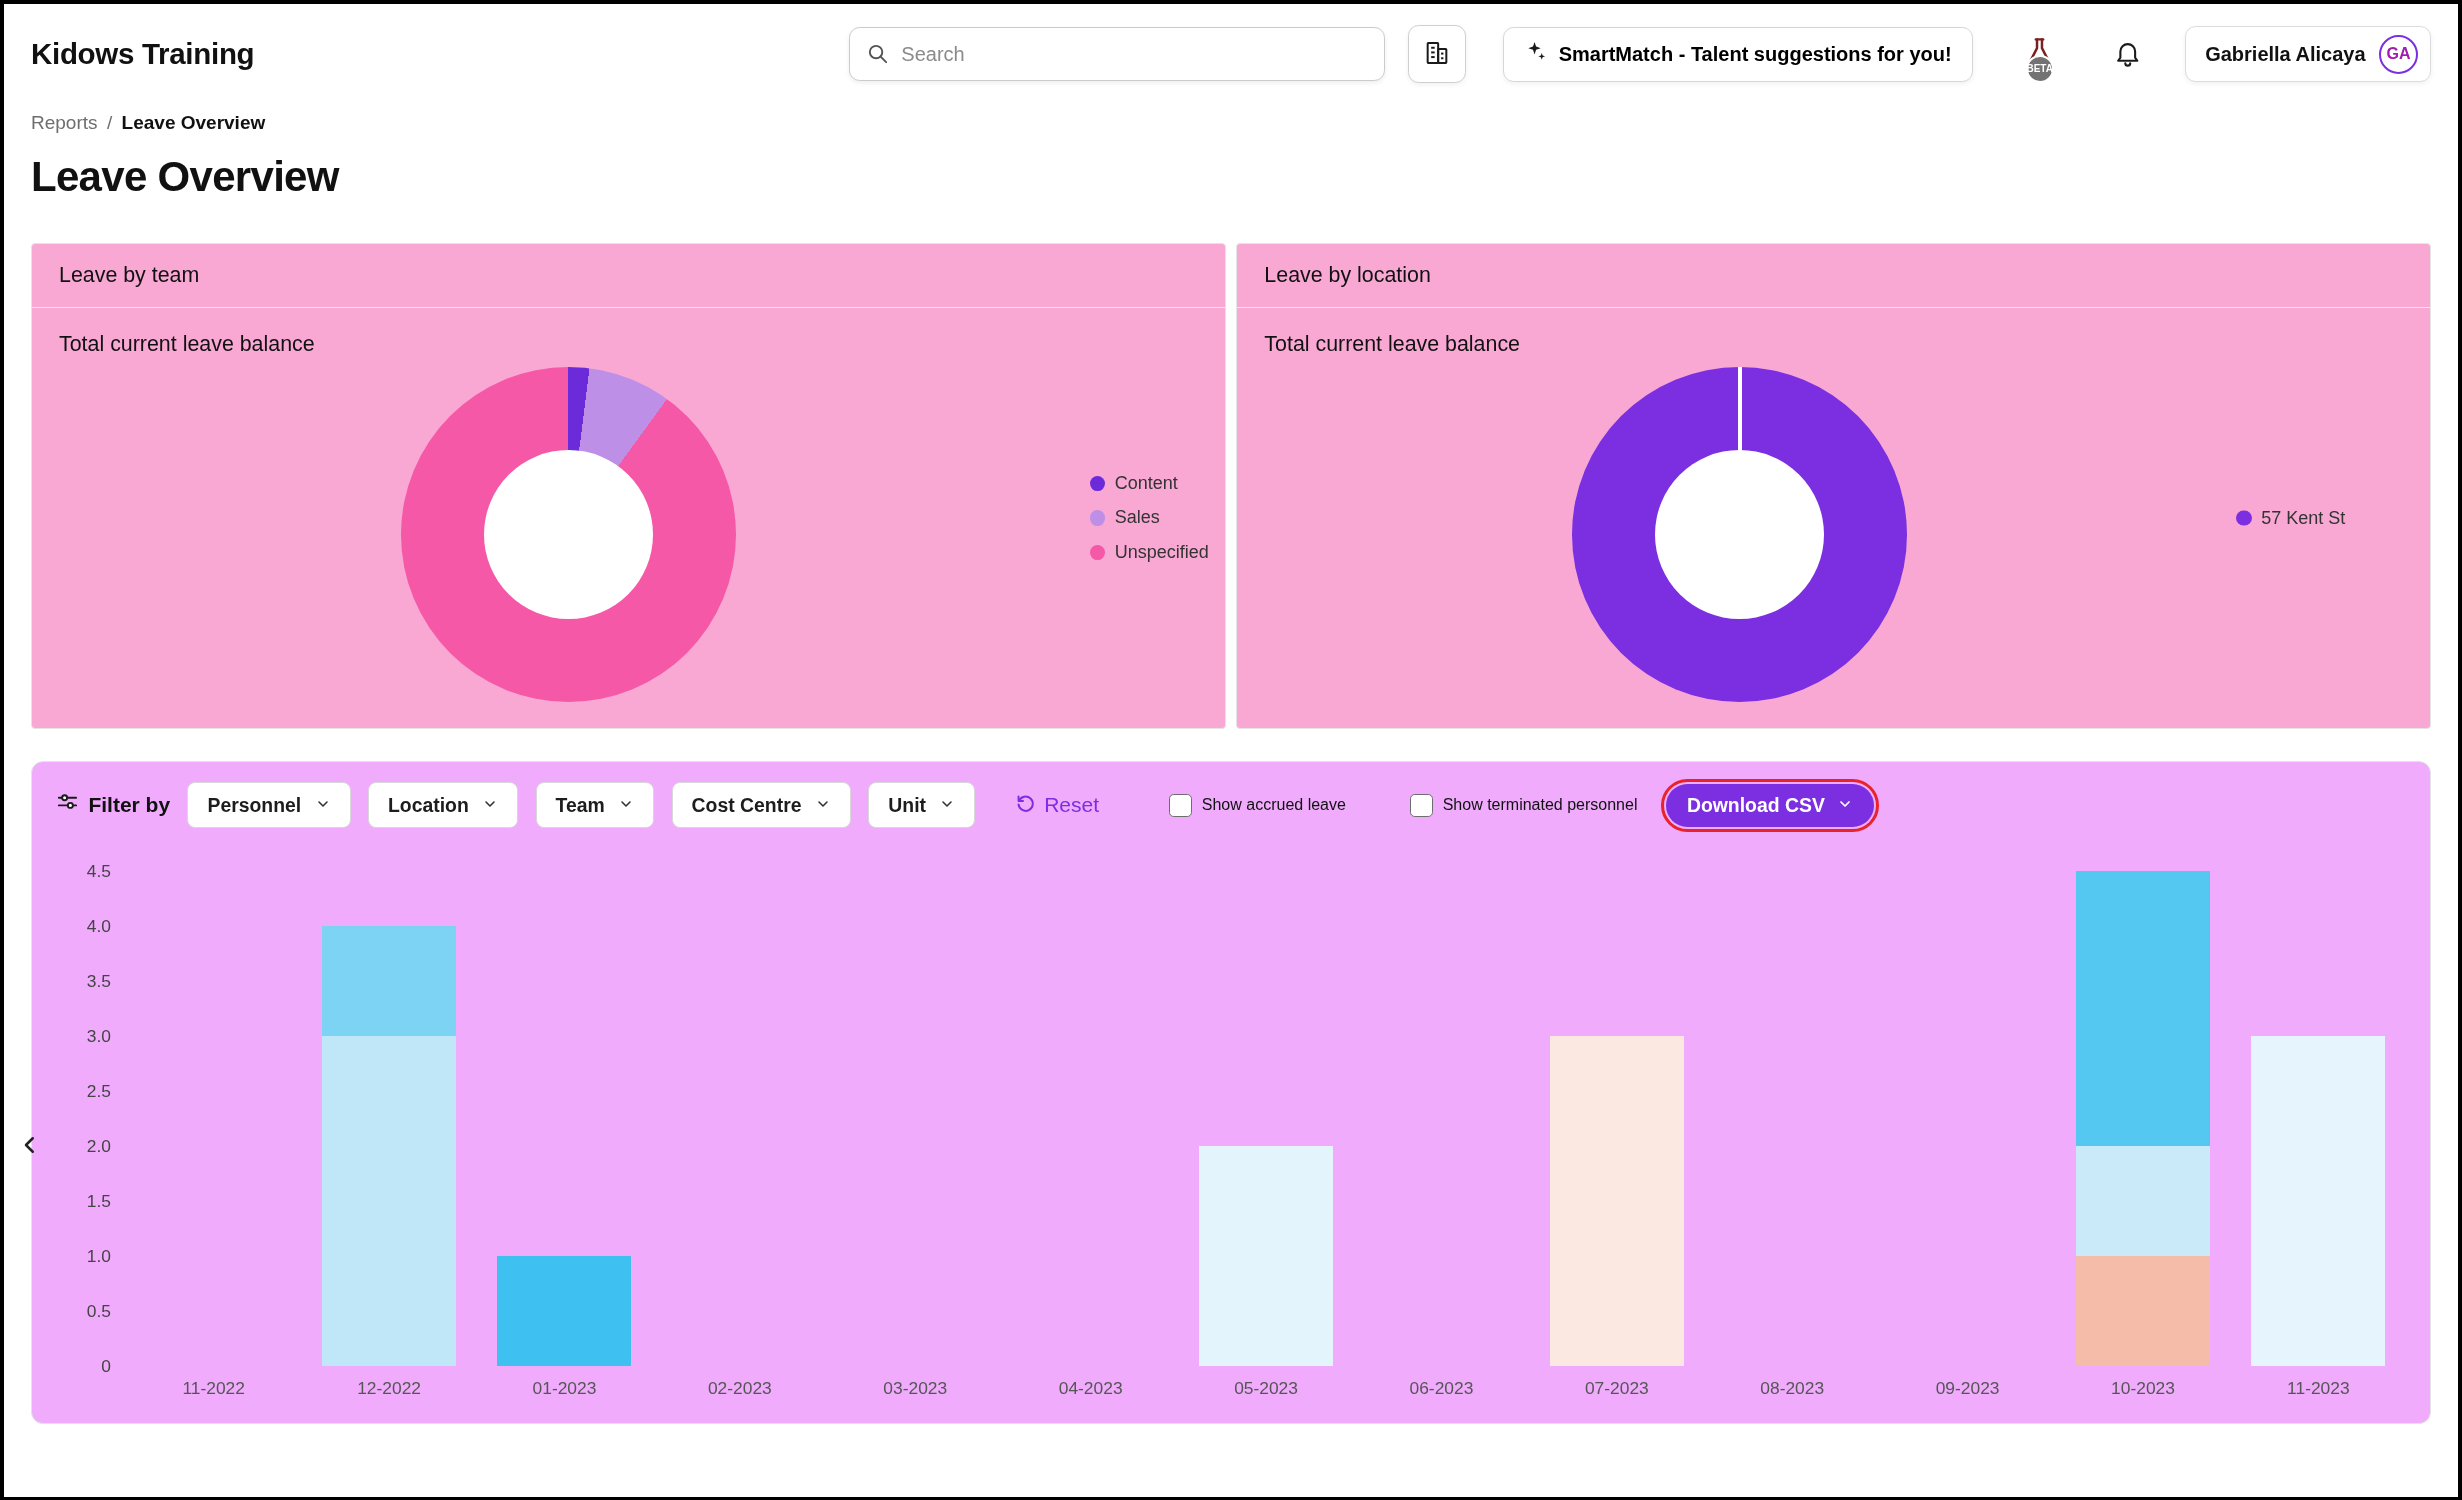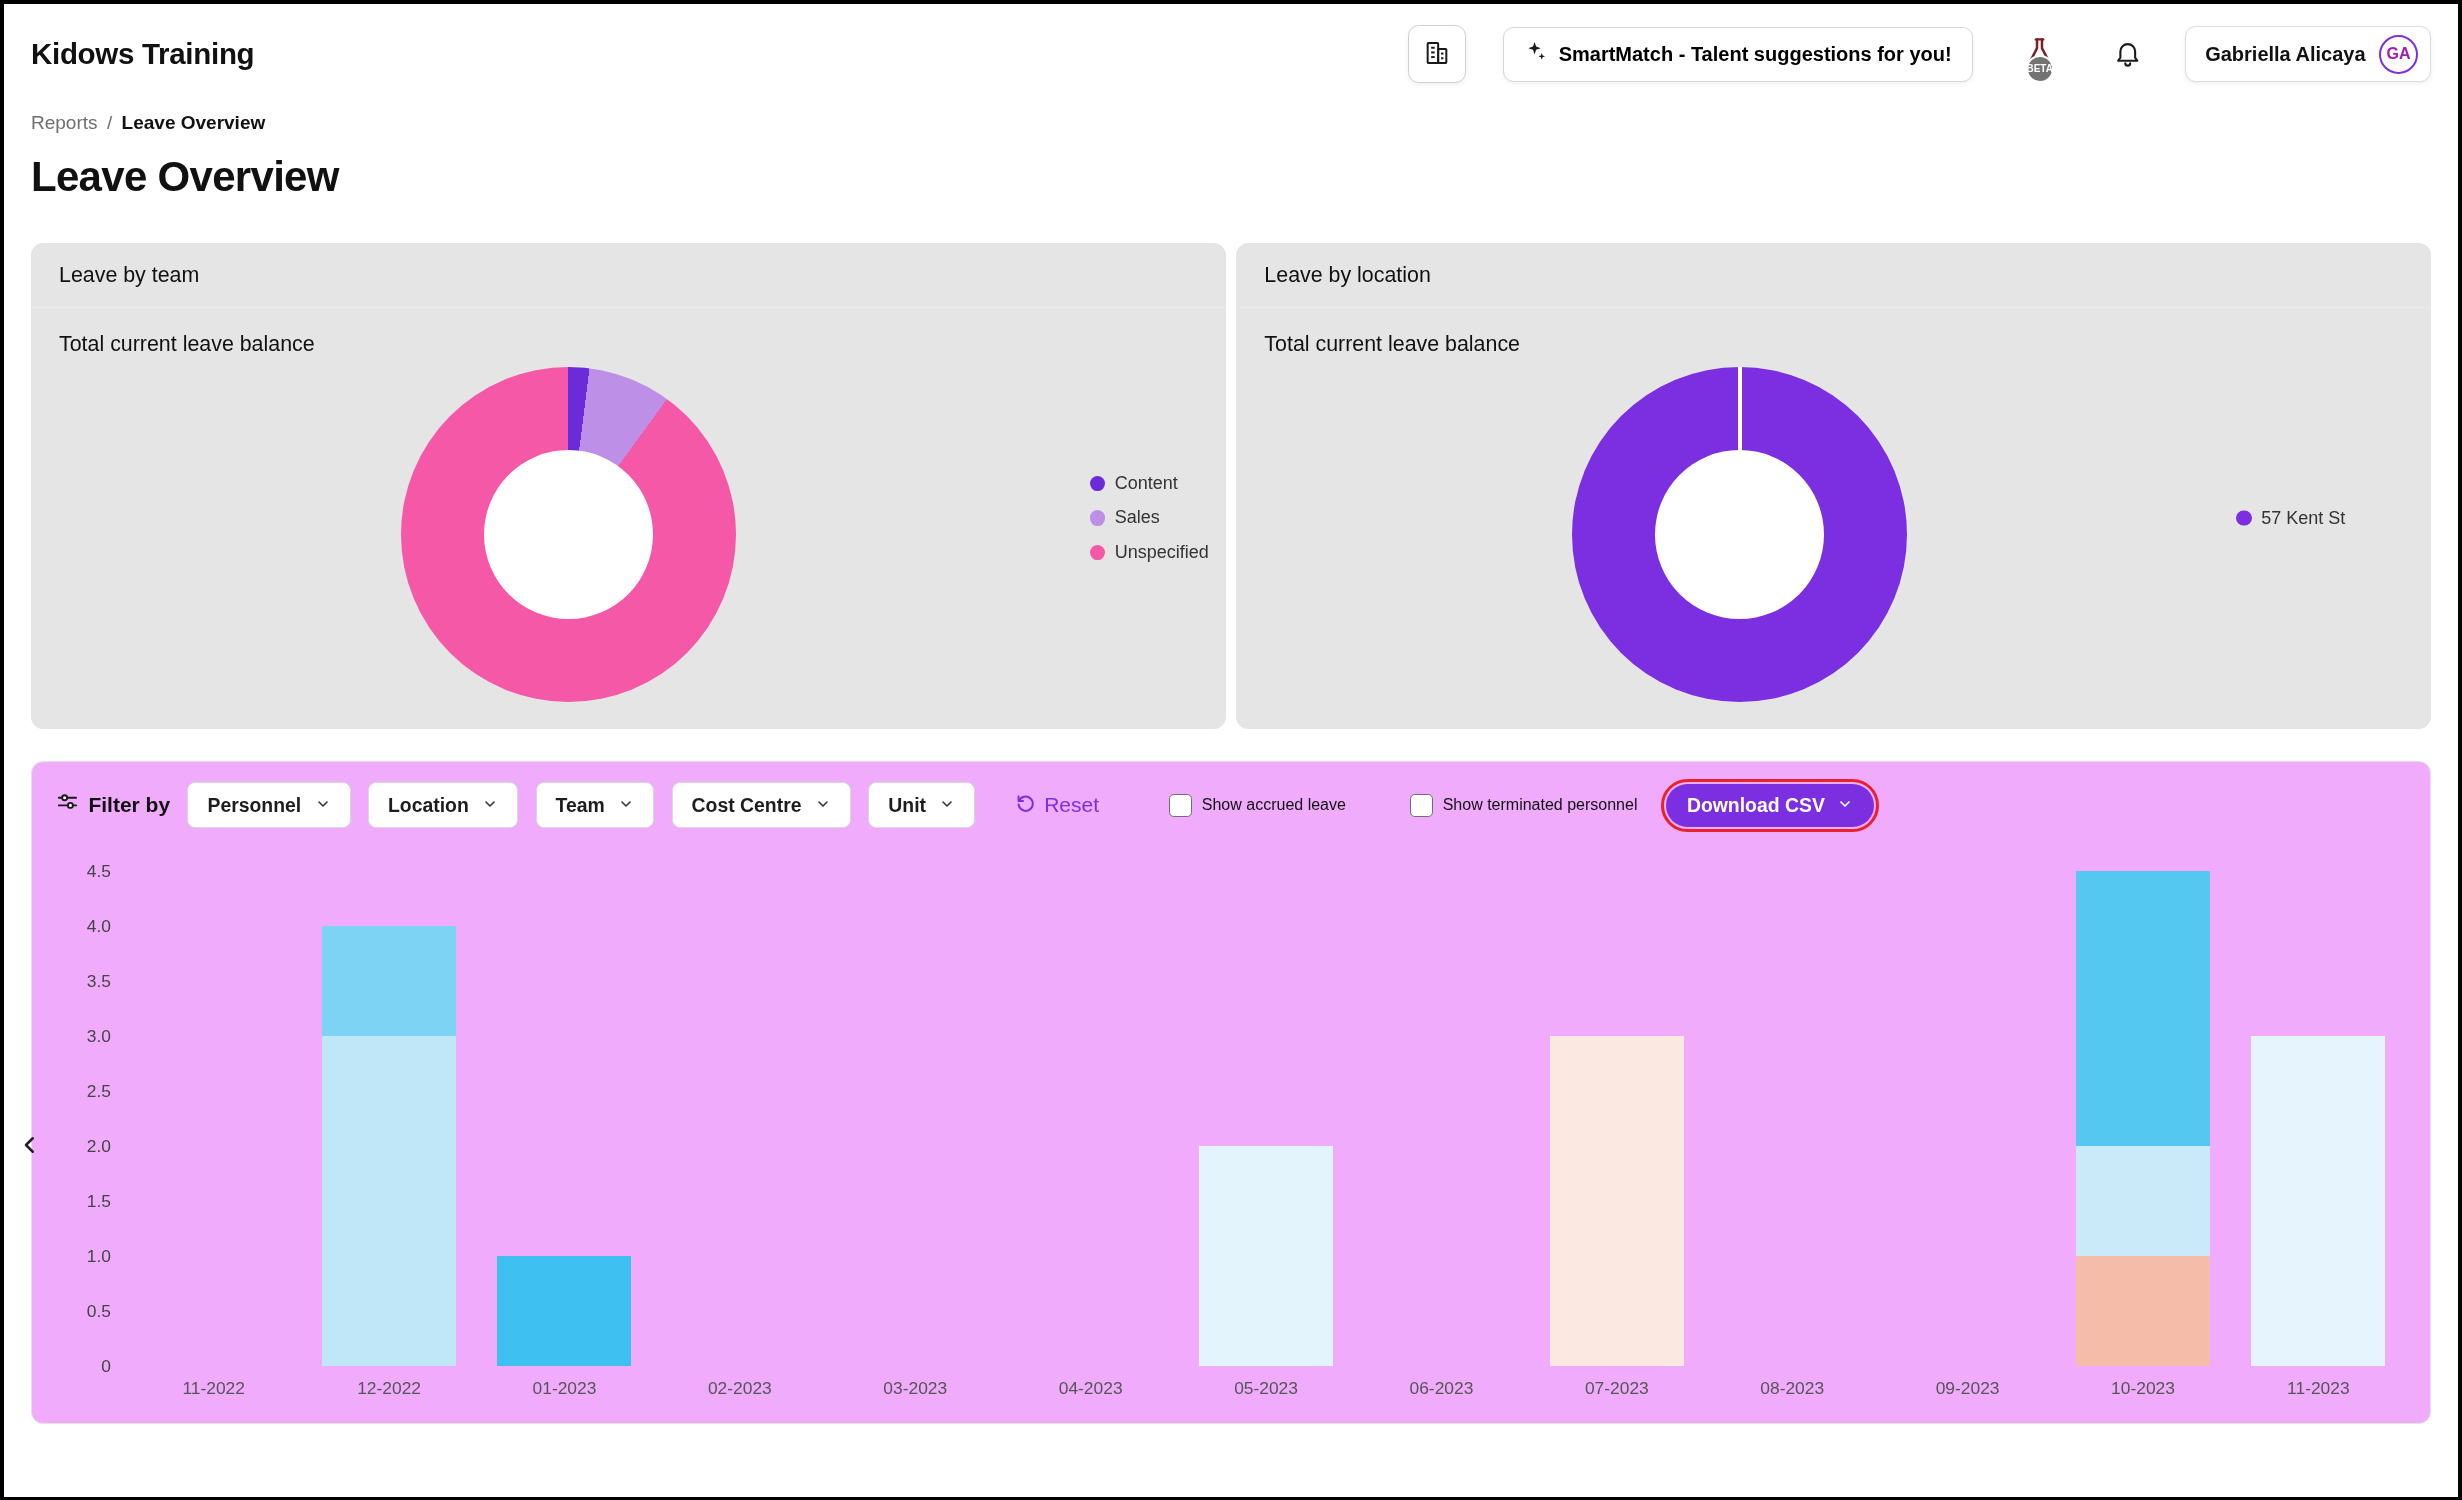--- a/index.html
+++ b/index.html
@@ -28,21 +28,21 @@
     border-radius:10.7px;background:#fff;box-shadow:0 2px 5.4px rgba(0,0,0,.06);cursor:pointer;}
   .user-name{font-size:20px;font-weight:700;}
   .avatar{width:39px;height:39px;border-radius:50%;border:2px solid var(--accent);color:#a21caf;
     display:flex;align-items:center;justify-content:center;font-size:16px;font-weight:600;}
   
   .breadcrumb{margin:10.7px 0 0 27px;font-size:19px;color:#6e6e6e;display:flex;gap:9.4px;}
   .breadcrumb .current{color:#111;font-weight:700;}
   .page-title{margin:19px 0 0 27px;font-size:42px;font-weight:700;letter-spacing:-0.7px;}
   
   .cards-row{display:flex;gap:10.7px;margin:42px 27px 0;}
-  .card{flex:1;border:1.3px solid #e4e4e4;border-radius:12px;background:#e5e5e5;overflow:hidden;}
+  .card{flex:1;border:1.3px solid #e4e4e4;border-radius:4px;background:#f9a8d4;overflow:hidden;}
   .card-head{height:64px;display:flex;align-items:center;padding:0 27px;border-bottom:1.3px solid #eaeaea;font-size:21.4px;}
   .card-body{position:relative;height:420px;}
   .subtitle{position:absolute;top:24px;left:27px;font-size:21.4px;}
   .donut{position:absolute;width:335px;height:335px;border-radius:50%;top:59px;}
   #donut-team{left:369px;}
   #donut-loc{left:335px;}
   .donut-notch{position:absolute;left:50%;top:0;width:4px;height:88px;transform:translateX(-50%);background:#fff;}
   .donut-hole{position:absolute;inset:0;margin:auto;width:169px;height:169px;border-radius:50%;background:#fff;}
   .legend{position:absolute;top:50%;transform:translateY(-50%);display:flex;flex-direction:column;gap:13.4px;}
   #legend-team{left:1058px;}
@@ -74,20 +74,29 @@
   .collapse-ico{position:absolute;left:-39px;bottom:44.44%;transform:translateY(50%);cursor:pointer;}
 </style>
 </head>
 <body>
 
 <div class="screen">
 
   <header class="topbar">
     <div class="brand">Kidows Training</div>
 
+    <div class="search">
+      <span>
+        <svg viewBox="0 0 24 24" width="23" height="23" fill="none" stroke="#555" stroke-width="2" stroke-linecap="round">
+            <circle cx="10.5" cy="10.5" r="6.5"></circle>
+            <line x1="15.5" y1="15.5" x2="21" y2="21"></line>
+          </svg>
+      </span>
+      <input placeholder="Search" style="">
+    </div>
 
     <div class="top-right">
       <button class="icon-btn sq-btn">
         <span>
           <svg viewBox="0 0 24 24" width="28" height="28" fill="none" stroke="#1a1a1a" stroke-width="1.7">
               <rect x="4" y="3.5" width="9" height="17" rx="0.5"></rect>
               <rect x="13" y="8.5" width="7" height="12" rx="0.5"></rect>
               <line x1="7" y1="7.5" x2="10" y2="7.5"></line>
               <line x1="7" y1="11.5" x2="10" y2="11.5"></line>
               <line x1="7" y1="15.5" x2="10" y2="15.5"></line>

